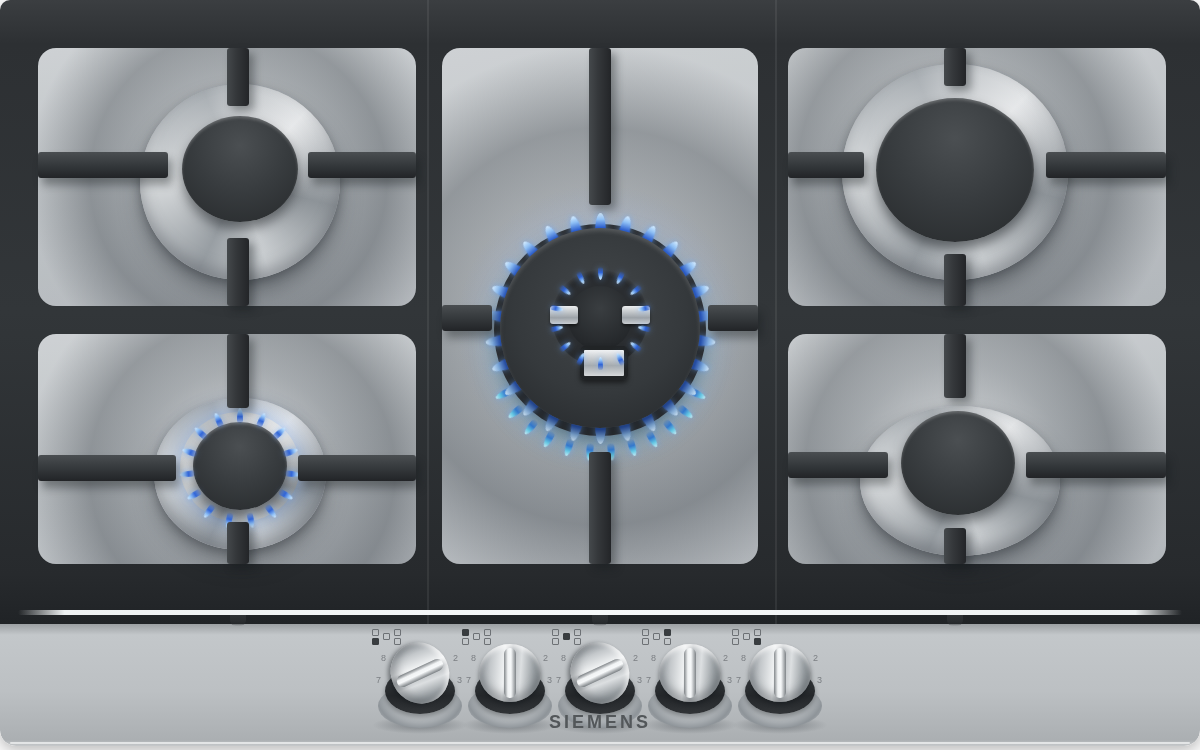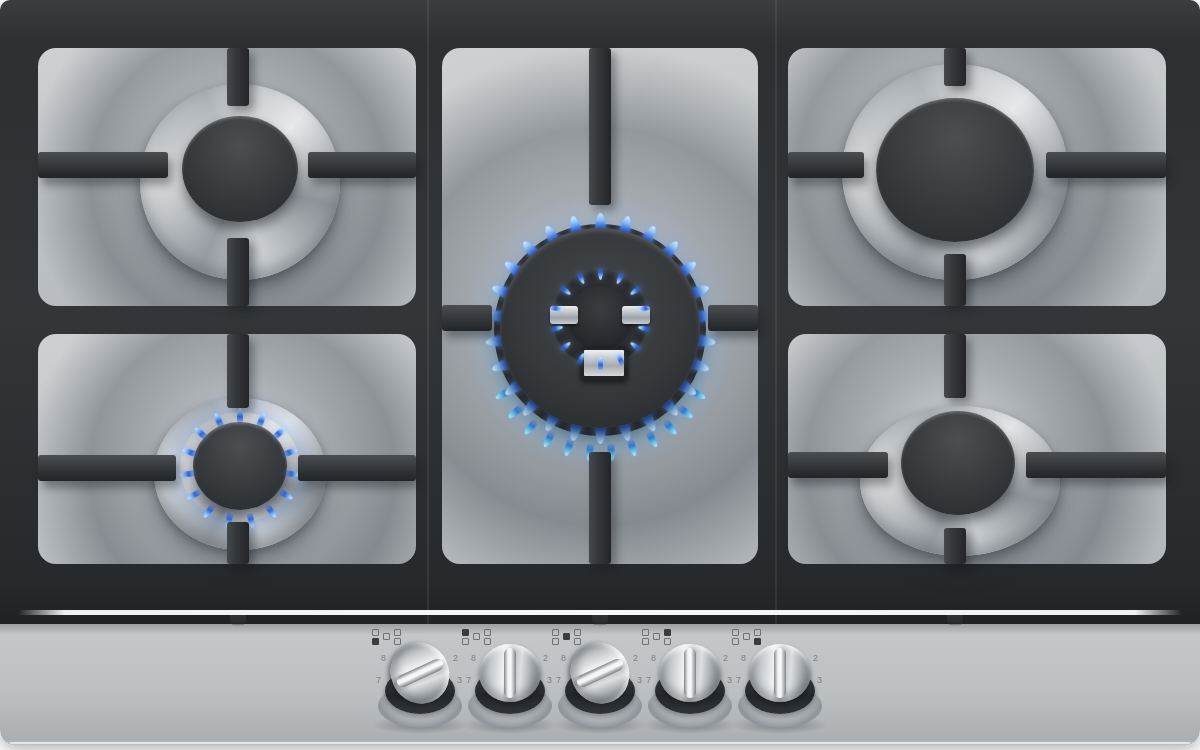--- a/index.html
+++ b/index.html
@@ -354,17 +354,18 @@
             <div class="num n5">3</div>
             <div class="num n6">2</div>
             <div class="kshadow"></div>
             <div class="skirt"></div>
             <div class="ring"></div>
             <div class="head" style="transform: rotate(0deg);">
               <div class="grip"></div>
             </div>
           </div>
         </div>
+    <div class="logo">SIEMENS</div>
     <div class="panel-bottom"></div>
   </div>
 
  </div>
 </div>
 
 </body></html>

